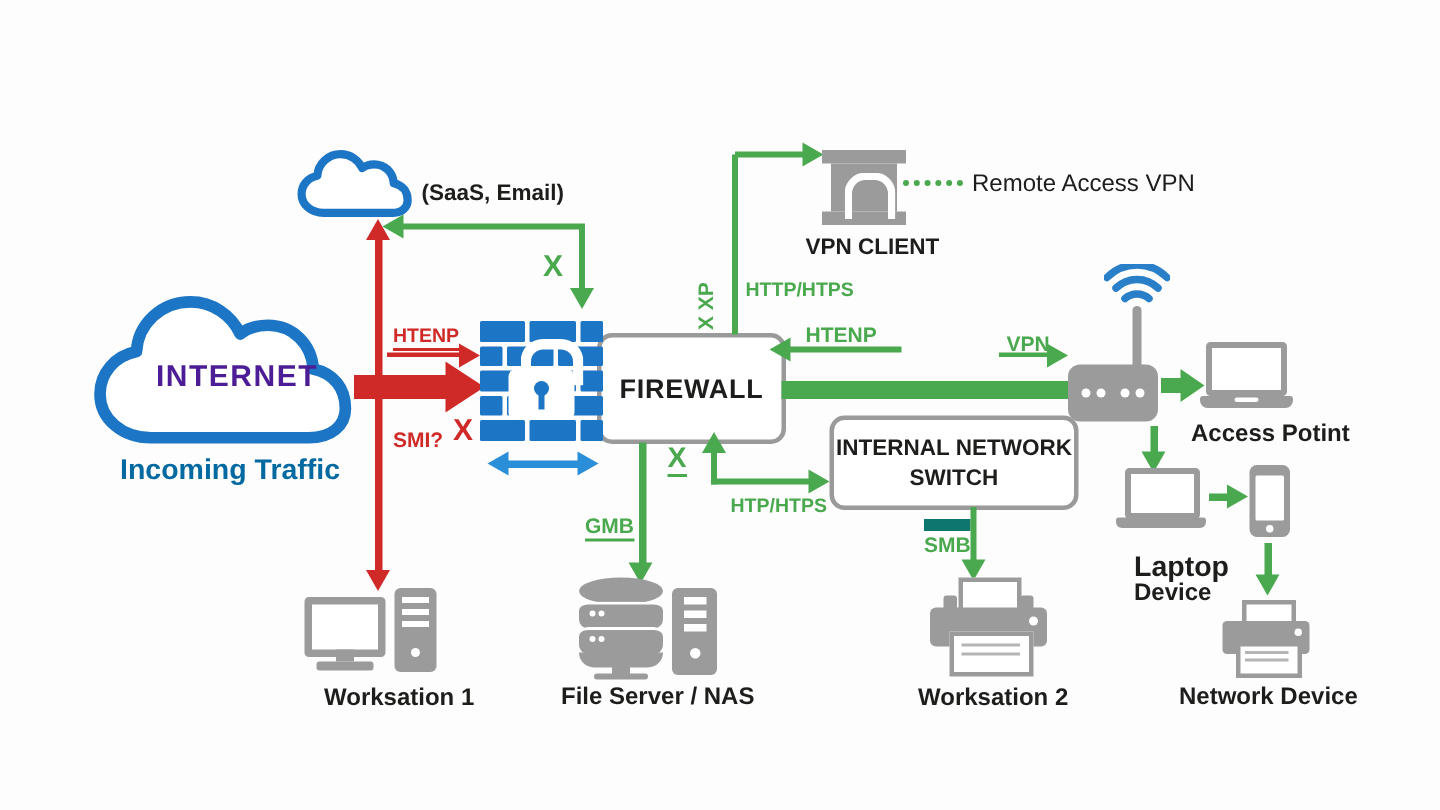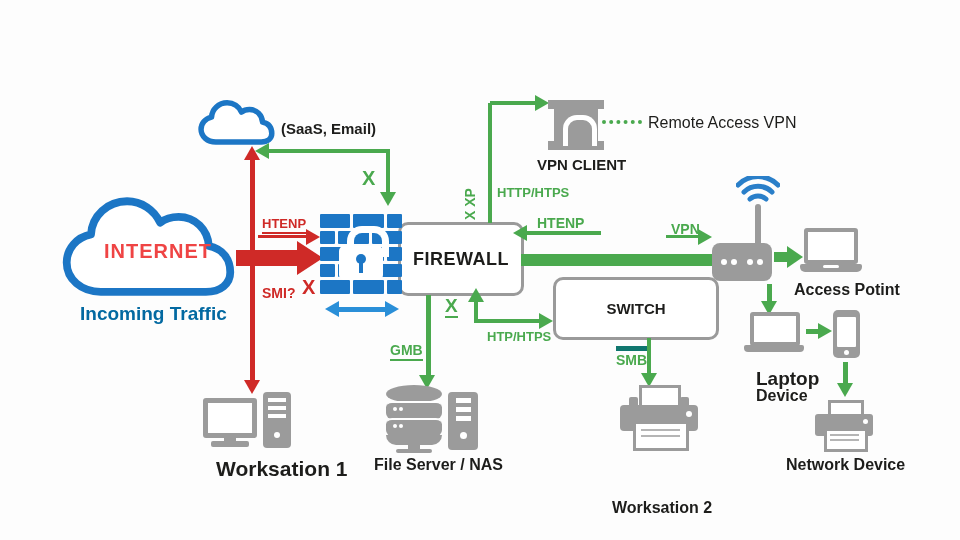--- a/index.html
+++ b/index.html
@@ -29,21 +29,21 @@
   .dotline{position:absolute;border-top:4px dotted #4aa94e;}
 </style>
 </head>
 <body>
 
 <div id="canvas">
 
   <svg class="abs" style="left:55px;top:190px;width:185px;height:116px;" viewBox="0 0 190 118">
     <path d="M 47 104 C 27 104 12 91 12 74 C 12 60 22 48 37 45 C 38 26 54 11 74 11 C 89 11 102 20 108 33 C 113 29 120 27 127 27 C 144 27 157 40 158 57 C 172 60 180 70 180 84 C 180 96 170 104 155 104 Z" fill="#ffffff" stroke="#1c76c5" stroke-width="8" stroke-linejoin="round"></path>
   </svg>
-  <div class="lbl" style="left:104px;top:240px;font-size:20px;color:#ef4444;letter-spacing:1px;">INTERNET</div>
+  <div class="lbl" style="left:104px;top:240px;font-size:20px;color:#4c1d95;letter-spacing:1px;">INTERNET</div>
   <div class="lbl" style="left:80px;top:303px;font-size:19px;color:#0369a1;">Incoming Traffic</div>
 
   <svg class="abs" style="left:196px;top:93px;width:80px;height:60px;" viewBox="0 0 190 118">
     <path d="M 47 104 C 27 104 12 91 12 74 C 12 60 22 48 37 45 C 38 26 54 11 74 11 C 89 11 102 20 108 33 C 113 29 120 27 127 27 C 144 27 157 40 158 57 C 172 60 180 70 180 84 C 180 96 170 104 155 104 Z" fill="#ffffff" stroke="#1c76c5" stroke-width="13" stroke-linejoin="round"></path>
   </svg>
   <div class="lbl" style="left:281px;top:120px;font-size:15px;">(SaaS, Email)</div>
 
   <div class="line red" style="left:250px;top:158px;width:5px;height:224px;"></div>
   <div class="ah au redb" style="left:244px;top:146px;"></div>
   <div class="ah ad redb" style="left:244px;top:380px;"></div>
@@ -181,49 +181,50 @@
     <div class="abs" style="left:13px;top:0;width:30px;height:16px;background:#fff;border:3px solid #9b9b9b;"></div>
     <div class="abs gray" style="left:0;top:14px;width:58px;height:22px;border-radius:3px;"></div>
     <div class="abs" style="left:48px;top:19px;width:5px;height:5px;background:#fff;border-radius:50%;"></div>
     <div class="abs" style="left:9px;top:28px;width:38px;height:18px;background:#fff;border:3px solid #9b9b9b;"></div>
     <div class="abs" style="left:15px;top:34px;width:29px;height:2px;background:#b5b5b5;"></div>
     <div class="abs" style="left:15px;top:39px;width:29px;height:2px;background:#b5b5b5;"></div>
   </div>
   <div class="lbl" style="left:786px;top:456px;font-size:16px;">Network Device</div>
 
   <div class="box" style="left:553px;top:277px;width:160px;height:57px;border-width:3.5px;flex-direction:column;line-height:1.3;">
+    <span style="font-size:15px;">INTERNAL NETWORK</span>
     <span style="font-size:15px;">SWITCH</span>
   </div>
 
   <div class="line green" style="left:474px;top:300px;width:4px;height:23px;"></div>
   <div class="ah au greenb" style="left:468px;top:288px;"></div>
   <div class="line green" style="left:474px;top:319px;width:66px;height:4px;"></div>
   <div class="ah ar greenb" style="left:539px;top:313px;"></div>
   <div class="lbl" style="left:445px;top:296px;font-size:19px;color:#4aa94e;border-bottom:2.5px solid #4aa94e;line-height:1.05;">X</div>
   <div class="lbl" style="left:487px;top:329px;font-size:13px;color:#4aa94e;">HTP/HTPS</div>
 
-  <div class="lbl" style="left:616px;top:346px;font-size:14px;color:#4aa94e;border-top:5px solid #0f766e;padding-top:1px;">SMB</div>
+  <div class="lbl" style="left:616px;top:346px;font-size:14px;color:#4aa94e;border-top:8px solid #0f766e;padding-top:1px;">SMB</div>
   <div class="line green" style="left:647px;top:338px;width:4px;height:36px;"></div>
   <div class="ah ad greenb" style="left:641px;top:373px;"></div>
 
   <div class="line green" style="left:426px;top:295px;width:5px;height:82px;"></div>
   <div class="ah ad greenb" style="left:419px;top:375px;"></div>
   <div class="lbl" style="left:390px;top:342px;font-size:14px;color:#4aa94e;border-bottom:2px solid #4aa94e;padding-bottom:1px;">GMB</div>
 
   <div class="abs" style="left:203px;top:392px;width:90px;height:60px;">
     <div class="abs" style="left:0;top:6px;width:44px;height:30px;border:5px solid #9b9b9b;background:#fff;border-radius:3px;"></div>
     <div class="abs gray" style="left:21px;top:41px;width:12px;height:8px;"></div>
     <div class="abs gray" style="left:8px;top:49px;width:38px;height:6px;border-radius:2px;"></div>
     <div class="abs gray" style="left:60px;top:0;width:28px;height:56px;border-radius:4px;"></div>
     <div class="abs" style="left:65px;top:6px;width:18px;height:4px;background:#fff;"></div>
     <div class="abs" style="left:65px;top:14px;width:18px;height:4px;background:#fff;"></div>
     <div class="abs" style="left:65px;top:22px;width:18px;height:4px;background:#fff;"></div>
     <div class="abs" style="left:71px;top:40px;width:6px;height:6px;background:#fff;border-radius:50%;"></div>
   </div>
-  <div class="lbl" style="left:216px;top:457px;font-size:21px;text-align:center;">Worksation 1</div>
+  <div class="lbl" style="left:216px;top:457px;font-size:16px;text-align:center;">Worksation 1</div>
 
   <div class="abs" style="left:386px;top:385px;width:94px;height:68px;">
     <div class="abs gray" style="left:0;top:0;width:56px;height:18px;border-radius:28px/9px;"></div>
     <div class="abs gray" style="left:0;top:16px;width:56px;height:16px;border-radius:6px;border-top:2px solid #fff;"></div>
     <div class="abs gray" style="left:0;top:33px;width:56px;height:16px;border-radius:6px;border-top:2px solid #fff;"></div>
     <div class="abs gray" style="left:0;top:50px;width:56px;height:10px;border-radius:0 0 10px 10px;"></div>
     <div class="abs" style="left:7px;top:22px;width:4px;height:4px;background:#fff;border-radius:50%;"></div>
     <div class="abs" style="left:13px;top:22px;width:4px;height:4px;background:#fff;border-radius:50%;"></div>
     <div class="abs" style="left:7px;top:39px;width:4px;height:4px;background:#fff;border-radius:50%;"></div>
     <div class="abs" style="left:13px;top:39px;width:4px;height:4px;background:#fff;border-radius:50%;"></div>
@@ -240,15 +241,15 @@
   <div class="abs" style="left:620px;top:385px;width:78px;height:62px;">
     <div class="abs" style="left:19px;top:0;width:36px;height:22px;background:#fff;border:3px solid #9b9b9b;"></div>
     <div class="abs gray" style="left:9px;top:12px;width:9px;height:10px;border-radius:2px;"></div>
     <div class="abs gray" style="left:60px;top:12px;width:9px;height:10px;border-radius:2px;"></div>
     <div class="abs gray" style="left:0;top:20px;width:78px;height:26px;border-radius:4px;"></div>
     <div class="abs" style="left:66px;top:26px;width:6px;height:6px;background:#fff;border-radius:50%;"></div>
     <div class="abs" style="left:13px;top:36px;width:50px;height:24px;background:#fff;border:3px solid #9b9b9b;"></div>
     <div class="abs" style="left:21px;top:44px;width:39px;height:2px;background:#b5b5b5;"></div>
     <div class="abs" style="left:21px;top:50px;width:39px;height:2px;background:#b5b5b5;"></div>
   </div>
-  <div class="lbl" style="left:612px;top:457px;font-size:16px;margin-top:42px;">Worksation 2</div>
+  <div class="lbl" style="left:612px;top:457px;font-size:16px;">Worksation 2</div>
 
 </div>
 
 </body></html>

